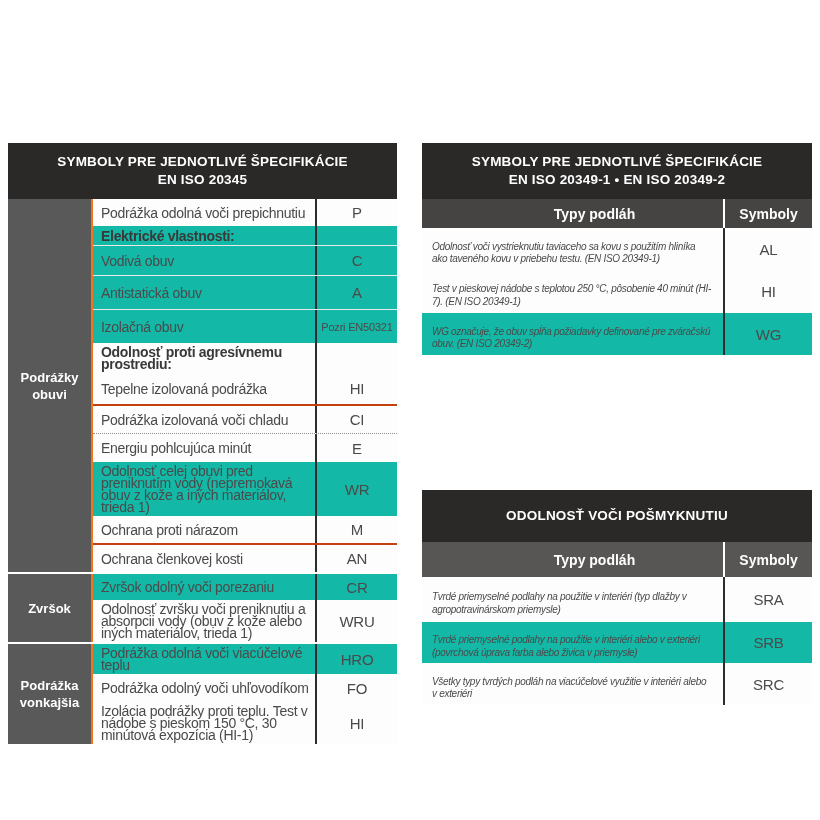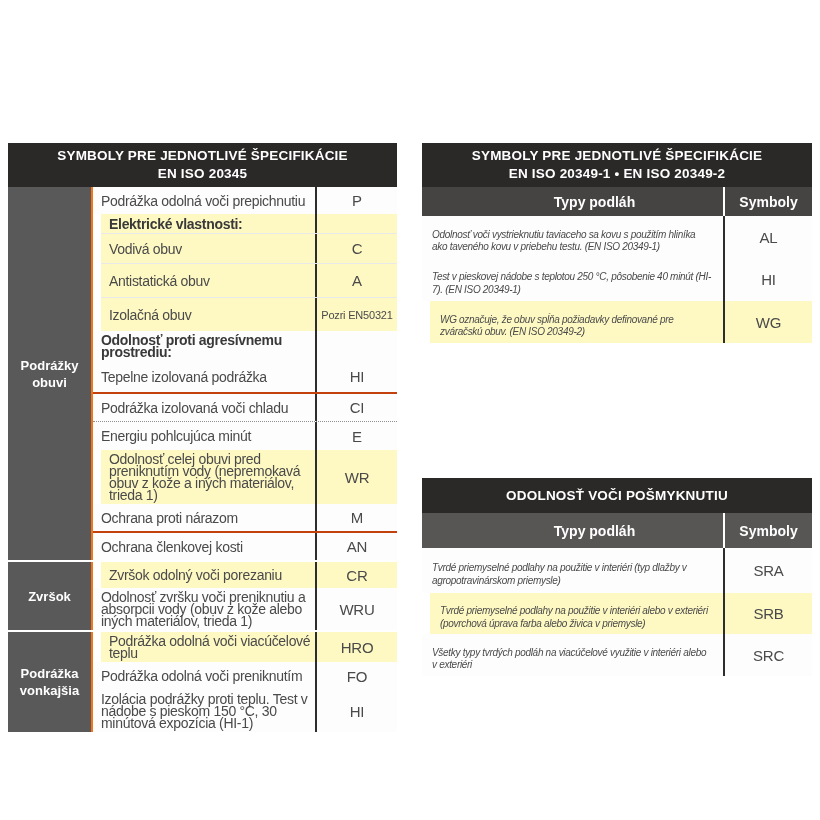--- a/index.html
+++ b/index.html
@@ -5,22 +5,22 @@
   html,body{margin:0;padding:0;background:#ffffff;}
   .page{position:relative;width:820px;height:820px;background:#ffffff;overflow:hidden;
         font-family:"Liberation Sans","DejaVu Sans",sans-serif;}
   .tbl{position:absolute;}
   #left-table{left:8px;top:143px;width:389px;}
   #right-table-1{left:422px;top:143px;width:390px;}
   #right-table-2{left:422px;top:478px;width:390px;}
 
   
   .thead{background:#2b2928;display:flex;flex-direction:column;justify-content:center;}
-  .h44{height:44px;}
-  .h35{height:35px;}
+  .h44{height:56px;}
+  .h35{height:52px;margin-top:12px;}
   .title-line{color:#ffffff;font-weight:bold;font-size:13.5px;line-height:18px;
               text-align:center;letter-spacing:0.2px;}
 
   
   .subhead{display:flex;color:#ffffff;font-weight:bold;}
   .sh1{height:29px;background:#454443;}
   .sh2{height:35px;background:#575655;}
   .sh-left{flex:1;display:flex;align-items:center;justify-content:center;font-size:14px;padding-left:44px;}
   .sh-right{width:89px;box-sizing:border-box;border-left:2px solid #ffffff;display:flex;
             align-items:center;justify-content:center;font-size:14px;}
@@ -33,21 +33,21 @@
             display:flex;align-items:center;justify-content:center;padding:2px;}
   .rows{flex:1;display:flex;flex-direction:column;}
   .lrow{display:flex;align-items:stretch;}
   .lrow .desc{flex:1;display:flex;align-items:center;padding:3px 1px 3px 8px;
               font-size:14px;line-height:12px;letter-spacing:-0.3px;color:#4a4a4a;}
   .lrow .sym{width:82px;}
   .lrow.bold .desc{font-weight:bold;color:#393939;}
 
   
   .white{background:#fdfdfd;}
-  .gray{background:#fef9c3;margin-left:8px;}
+  .gray{background:#14b8a6;}
   .d-light{border-bottom:2px solid #c2410c;}
   .gray.d-light{border-bottom:1px solid #e9e9e9;}
   .d-dotted{border-bottom:1px dotted #8f8f8f;}
 
   
   .sym{box-sizing:border-box;border-left:2px solid #2d2d2d;flex-shrink:0;display:flex;
        align-items:center;justify-content:center;font-size:15px;color:#4a4a4a;
        letter-spacing:-0.2px;text-align:center;}
   .sym.small{font-size:11px;}
 
@@ -161,21 +161,21 @@
           </div>
         </div>
         <div class="cat-block cb2">
           <div class="cat-cell">Podrážka vonkajšia</div>
           <div class="rows">
             <div class="lrow gray">
               <div class="desc">Podrážka odolná voči viacúčelové teplu</div>
               <div class="sym">HRO</div>
             </div>
             <div class="lrow white">
-              <div class="desc">Podrážka odolná voči preniknutím</div>
+              <div class="desc">Podrážka odolný voči uhľovodíkom</div>
               <div class="sym">FO</div>
             </div>
             <div class="lrow white">
               <div class="desc">Izolácia podrážky proti teplu. Test v nádobe s pieskom 150 °C, 30 minútová expozícia (HI-1)</div>
               <div class="sym">HI</div>
             </div>
           </div>
         </div>
       </div>
   </section>

